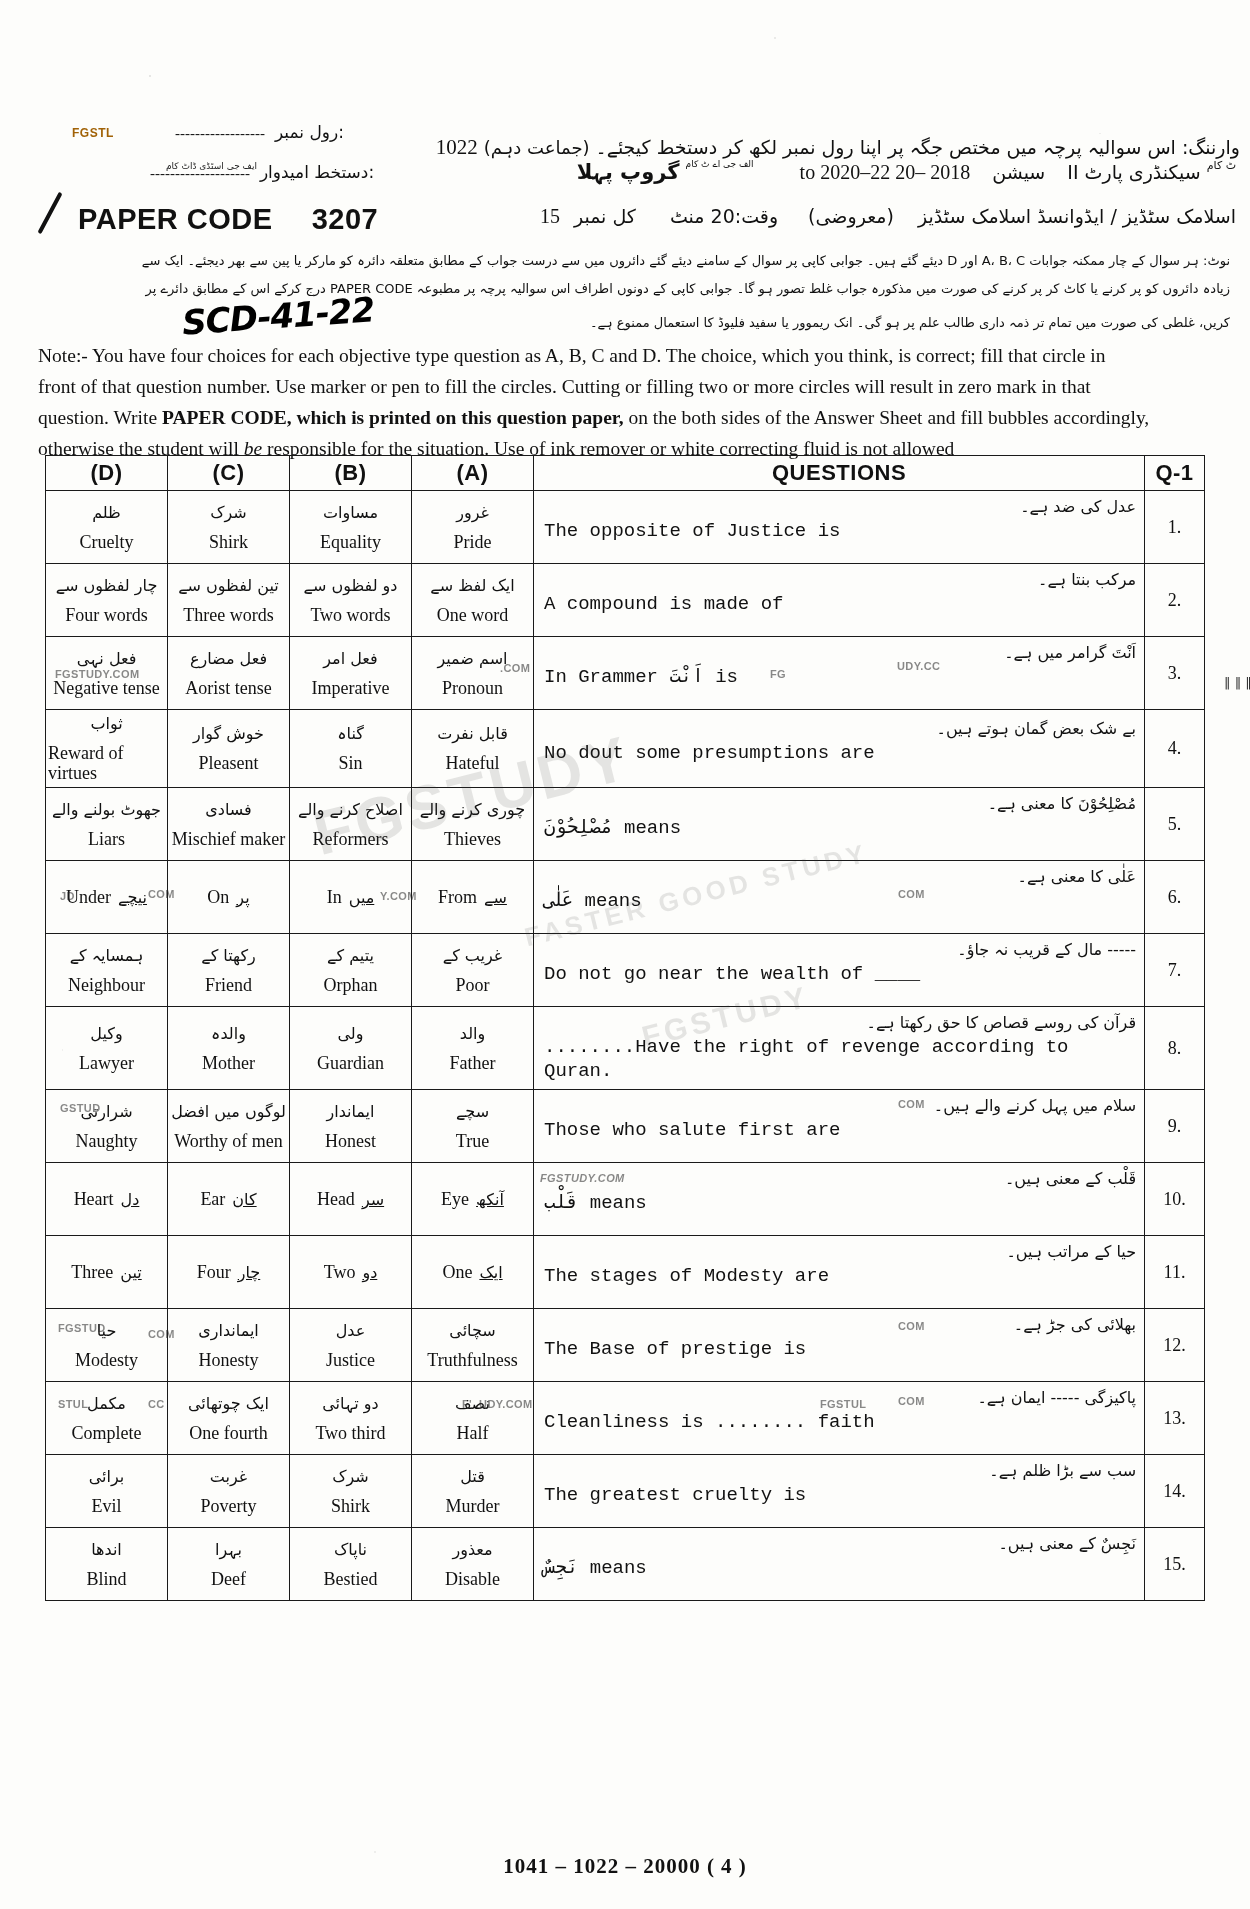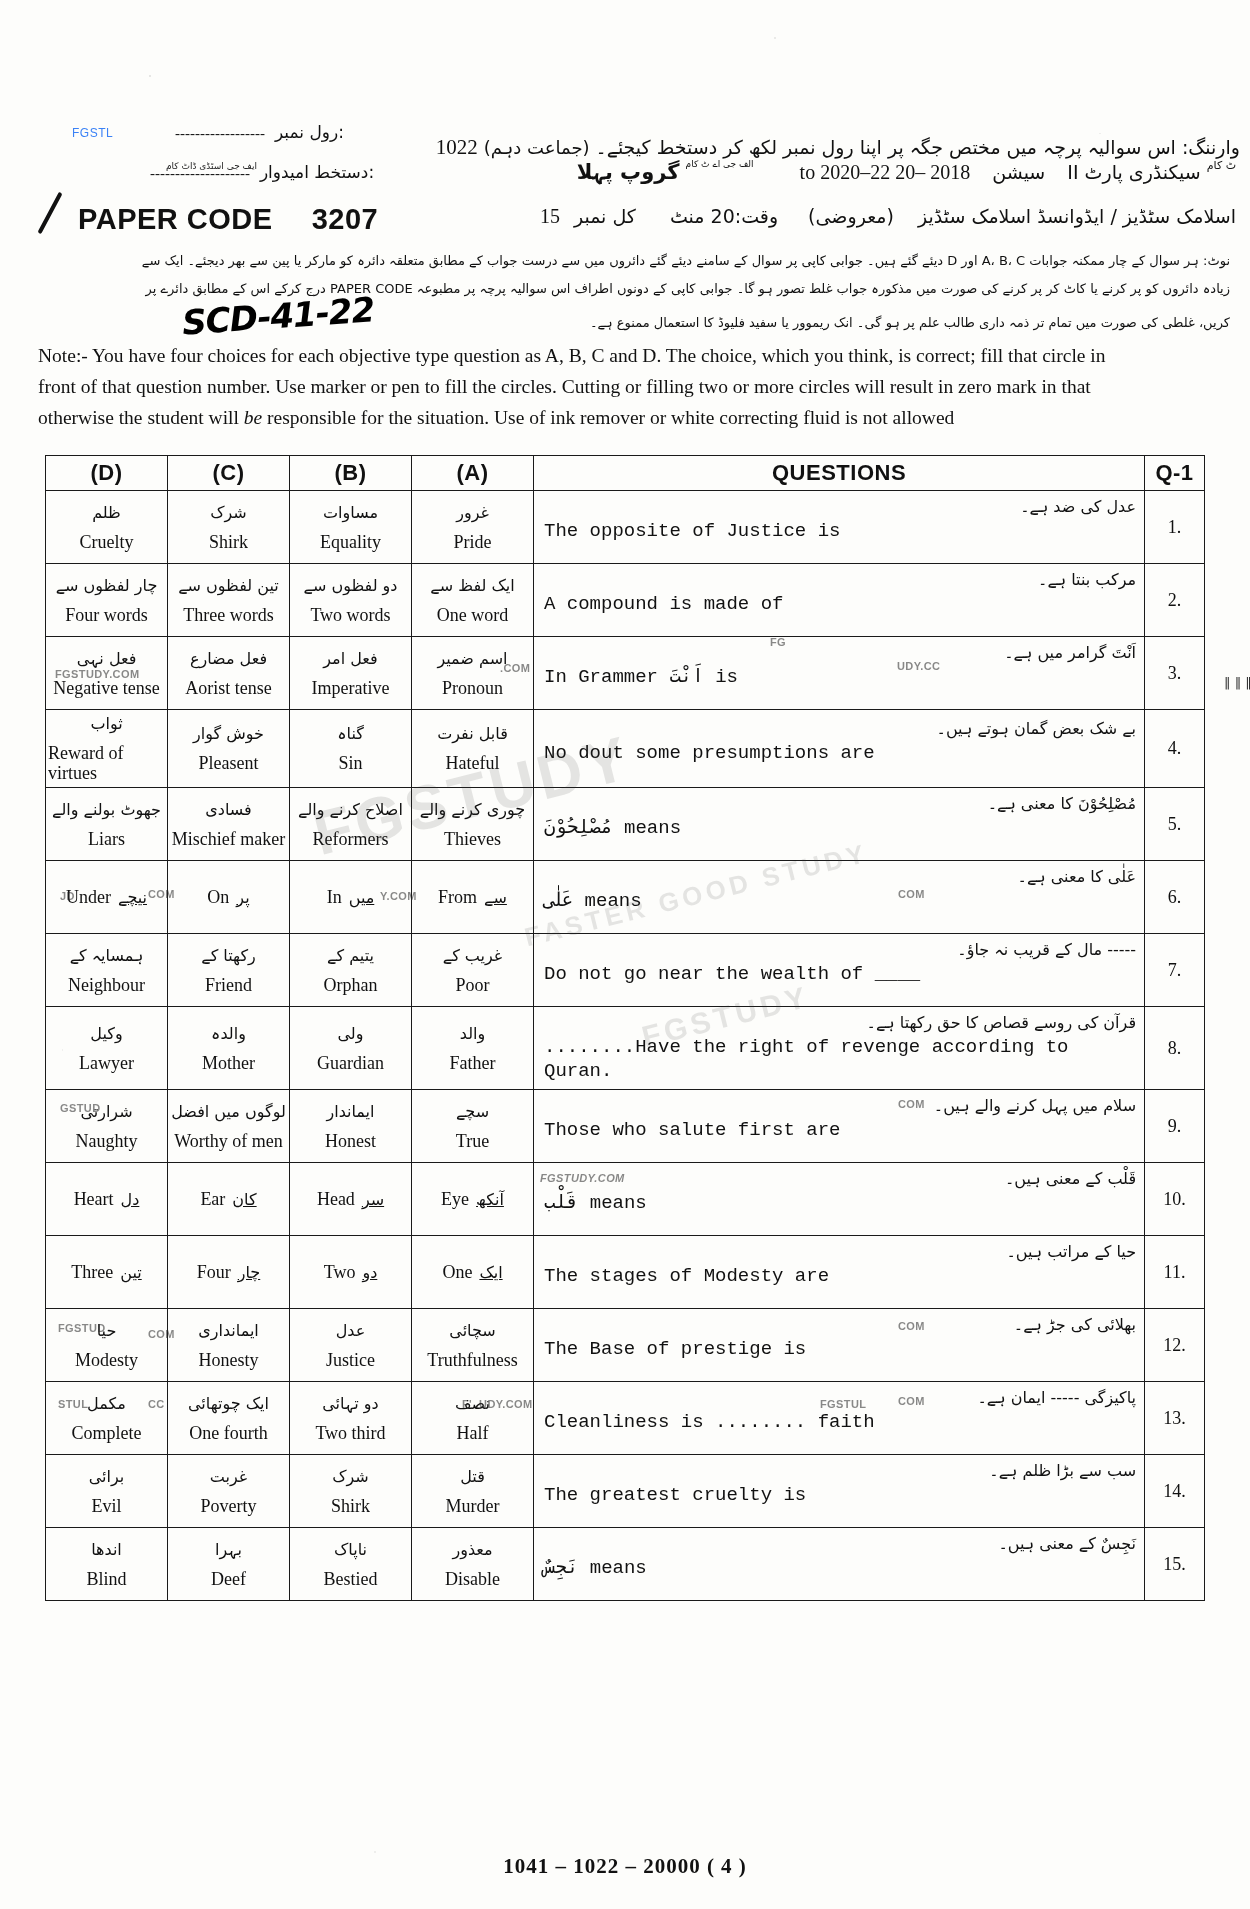--- a/index.html
+++ b/index.html
@@ -20,21 +20,21 @@
   }
 
   
   #header{position:absolute;left:0;top:0;width:1250px;height:440px;}
 
   .hline{position:absolute;white-space:nowrap;}
 
   .roll-label{font-family:"DejaVu Sans",sans-serif;font-size:17px;direction:rtl;}
   .dashes{letter-spacing:1px;font-size:15px;}
   .tiny-ur{font-family:"DejaVu Sans",sans-serif;font-size:9px;direction:rtl;color:#222;}
-  .fgwm{font-family:"Liberation Sans",sans-serif;font-size:12px;font-weight:400;letter-spacing:.5px;color:#3b82f6;}
+  .fgwm{font-family:"Liberation Sans",sans-serif;font-size:12px;font-weight:700;letter-spacing:.5px;color:#a16207;}
 
   .topnum{font-family:"Liberation Serif",serif;font-size:21px;}
   .ur-right{font-family:"DejaVu Sans",sans-serif;font-size:16px;direction:rtl;text-align:right;}
 
   .papercode{
     font-family:"Liberation Sans",sans-serif;font-weight:700;font-size:29px;letter-spacing:.5px;
   }
   .slash{position:absolute;width:4px;height:46px;background:#111;transform:rotate(28deg);
          border-radius:2px;}
   .handwrite{
@@ -140,20 +140,21 @@
 
   <div class="hline ur-para" style="right:20px;top:250px;width:1160px;">نوٹ: ہر سوال کے چار ممکنہ جوابات A، B، C اور D دیئے گئے ہیں۔ جوابی کاپی پر سوال کے سامنے دیئے گئے دائروں میں سے درست جواب کے مطابق متعلقہ دائرہ کو مارکر یا پین سے بھر دیجئے۔ ایک سے</div>
   <div class="hline ur-para" style="right:20px;top:278px;width:1160px;">زیادہ دائروں کو پر کرنے یا کاٹ کر پر کرنے کی صورت میں مذکورہ جواب غلط تصور ہو گا۔ جوابی کاپی کے دونوں اطراف اس سوالیہ پرچہ پر مطبوعہ PAPER CODE درج کرکے اس کے مطابق دائرے پر</div>
   <div class="hline ur-para" style="right:20px;top:312px;width:900px;">کریں، غلطی کی صورت میں تمام تر ذمہ داری طالب علم پر ہو گی۔ انک ریموور یا سفید فلیوڈ کا استعمال ممنوع ہے۔</div>
 
   <div class="hline handwrite" style="left:182px;top:296px;">SCD-41-22</div>
 
   <div class="noteblock">
     <div class="note-en">Note:- You have four choices for each objective type question as A, B, C and D. The choice, which you think, is correct; fill that circle in</div>
     <div class="note-en">front of that question number. Use marker or pen to fill the circles. Cutting or filling two or more circles will result in zero mark in that</div>
+    <div class="note-en"><span>question. Write </span><b>PAPER CODE, which is printed on this question paper,</b><span> on the both sides of the Answer Sheet and fill bubbles accordingly,</span></div>
     <div class="note-en"><span>otherwise the student will </span><i>be</i><span> responsible for the situation. Use of ink remover or white correcting fluid is not allowed</span></div>
   </div>
 </div>
 
 <table id="qtable">
   <thead>
     <tr>
       <th class="col-opt">(D)</th>
       <th class="col-opt">(C)</th>
       <th class="col-opt">(B)</th>
@@ -690,21 +691,21 @@
       </tr>
     </tbody>
 </table>
 
 <div class="wm-big" style="left:310px;top:760px;font-size:62px;transform:rotate(-14deg);">FGSTUDY</div>
 <div class="wm-big" style="left:520px;top:880px;font-size:26px;transform:rotate(-14deg);">FASTER GOOD STUDY</div>
 <div class="wm-big" style="left:640px;top:1000px;font-size:30px;transform:rotate(-14deg);">FGSTUDY</div>
 <div class="wm" style="left:55px;top:668px;">FGSTUDY.COM</div>
 <div class="wm" style="left:500px;top:662px;">.COM</div>
 <div class="wm" style="left:897px;top:660px;">UDY.CC</div>
-<div class="wm" style="left:770px;top:636px;">FG</div>
+<div class="wm" style="left:770px;top:668px;">FG</div>
 <div class="wm" style="left:60px;top:890px;">JD</div>
 <div class="wm" style="left:148px;top:888px;">COM</div>
 <div class="wm" style="left:380px;top:890px;">Y.COM</div>
 <div class="wm" style="left:898px;top:888px;">COM</div>
 <div class="wm" style="left:60px;top:1102px;">GSTUD</div>
 <div class="wm" style="left:898px;top:1098px;">COM</div>
 <div class="wm" style="left:58px;top:1322px;">FGSTUD</div>
 <div class="wm" style="left:148px;top:1328px;">COM</div>
 <div class="wm" style="left:898px;top:1320px;">COM</div>
 <div class="wm" style="left:58px;top:1398px;">STUL</div>

